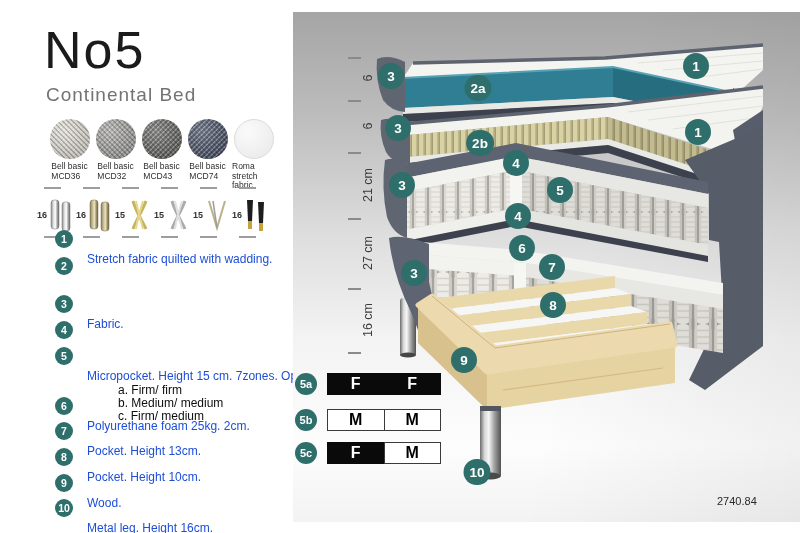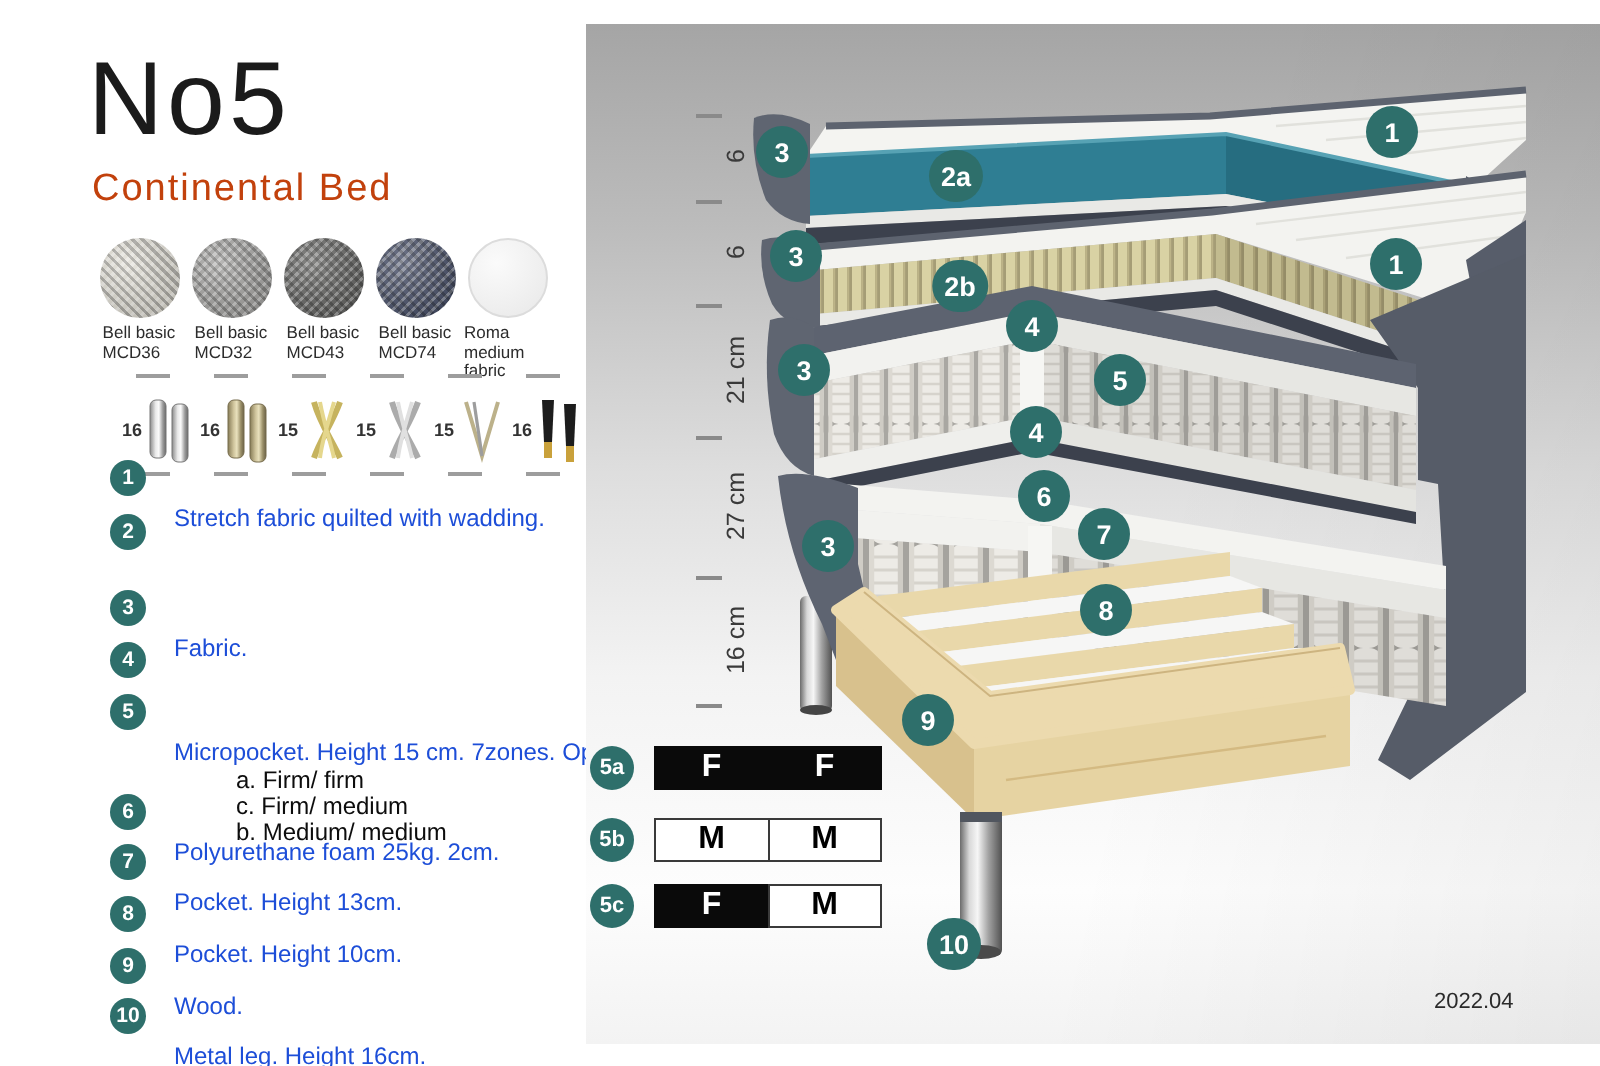--- a/index.html
+++ b/index.html
@@ -2,35 +2,35 @@
 <html><head>
 <meta charset="utf-8">
 <style>
   html,body{margin:0;padding:0;background:#ffffff;}
   .page{position:relative;width:800px;height:533px;background:#ffffff;overflow:hidden;
         font-family:"Liberation Sans",sans-serif;color:#111;}
   
   .title{position:absolute;left:44px;top:20px;font-size:52px;font-weight:300;
          letter-spacing:2px;color:#1b1b1b;}
   .subtitle{position:absolute;left:46px;top:84px;font-size:19px;font-weight:300;
-            letter-spacing:1px;color:#c2410c;}
+            letter-spacing:1px;color:#737373;}
   .swatches{position:absolute;left:48px;top:119px;display:flex;gap:3px;}
   .swatch-item{width:43px;display:flex;flex-direction:column;align-items:center;}
   .sw{width:40px;height:40px;border-radius:50%;
       background-image:
         radial-gradient(circle at 35% 30%, rgba(255,255,255,.25), rgba(0,0,0,.18)),
         repeating-linear-gradient(45deg, rgba(0,0,0,.28) 0 1.5px, transparent 1.5px 3.5px),
         repeating-linear-gradient(-45deg, rgba(255,255,255,.35) 0 1.5px, transparent 1.5px 3.5px);}
   .sw1{background-color:#dfdcd2;}
   .sw2{background-color:#a09f9d;}
   .sw3{background-color:#5c5c5a;}
   .sw4{background-color:#3e4660;}
   .sw5{background-color:#f4f4f4;background-image:radial-gradient(circle at 35% 30%, rgba(255,255,255,.6), rgba(0,0,0,.05));border:1px solid #dcdcdc;box-sizing:border-box;}
   .sw-label{margin-top:3px;font-size:8.5px;line-height:9.5px;text-align:left;color:#2c2c2c;}
-  .legsrow{position:absolute;left:60px;top:186px;display:flex;}
+  .legsrow{position:absolute;left:36px;top:186px;display:flex;}
   .leg-item{position:relative;width:39px;height:58px;display:flex;align-items:center;}
   .leg-item::before,.leg-item::after{content:"";position:absolute;left:8px;width:17px;height:1.5px;background:#9d9d9d;}
   .leg-item::before{top:1px;}
   .leg-item::after{top:50px;}
   .leg-size{font-size:9px;font-weight:bold;color:#333;width:11px;text-align:right;margin-right:1px;}
   
   .li{position:absolute;left:55px;display:flex;}
   .li .badge{flex:0 0 18px;width:18px;height:18px;border-radius:50%;background:#2e6f6b;color:#fff;
              font-size:10.5px;font-weight:bold;display:flex;align-items:center;justify-content:center;}
   .li .li-body{margin-left:14px;}
@@ -81,21 +81,21 @@
     <div class="swatch-item">
       <div class="sw sw3"></div>
       <div class="sw-label"><span>Bell basic</span><br><span>MCD43</span></div>
     </div>
     <div class="swatch-item">
       <div class="sw sw4"></div>
       <div class="sw-label"><span>Bell basic</span><br><span>MCD74</span></div>
     </div>
     <div class="swatch-item">
       <div class="sw sw5"></div>
-      <div class="sw-label"><span>Roma</span><br><span>medium fabric</span></div>
+      <div class="sw-label"><span>Roma</span><br><span>stretch fabric</span></div>
     </div>
   </div>
 
   <div class="legsrow">
     <div class="leg-item">
       <span class="leg-size">16</span>
       <svg width="26" height="34" viewBox="0 0 26 34">
         <defs>
             <linearGradient id="mS" x1="0" y1="0" x2="1" y2="0">
               <stop offset="0" stop-color="#8b8b8b"></stop>
@@ -174,22 +174,22 @@
   </div>
   <div class="li" style="top:321px">
     <span class="badge">4</span>
   </div>
   <div class="li" style="top:347px">
     <span class="badge">5</span>
     <div class="li-body">
       <div class="li-text">Micropocket. Height 15 cm. 7zones. Option:</div>
       <div class="subs">
         <div>a. Firm/ firm</div>
+        <div>b. Medium/ medium</div>
         <div>c. Firm/ medium</div>
-        <div>b. Medium/ medium</div>
       </div>
     </div>
   </div>
   <div class="li" style="top:397px">
     <span class="badge">6</span>
     <div class="li-body">
         <div class="li-text">Polyurethane foam 25kg. 2cm.</div>
       </div>
   </div>
   <div class="li" style="top:422px">
@@ -371,15 +371,15 @@
       </span>
     </div>
     <div class="opt-row" style="left:2px;top:430px">
       <span class="opt-badge">5c</span>
       <span class="cells">
         <span class="cell dark">F</span>
         <span class="cell light">M</span>
       </span>
     </div>
 
-    <div class="version">2022.04</div>
+    <div class="version">2740.84</div>
   </div>
 </div>
 
 </body></html>

